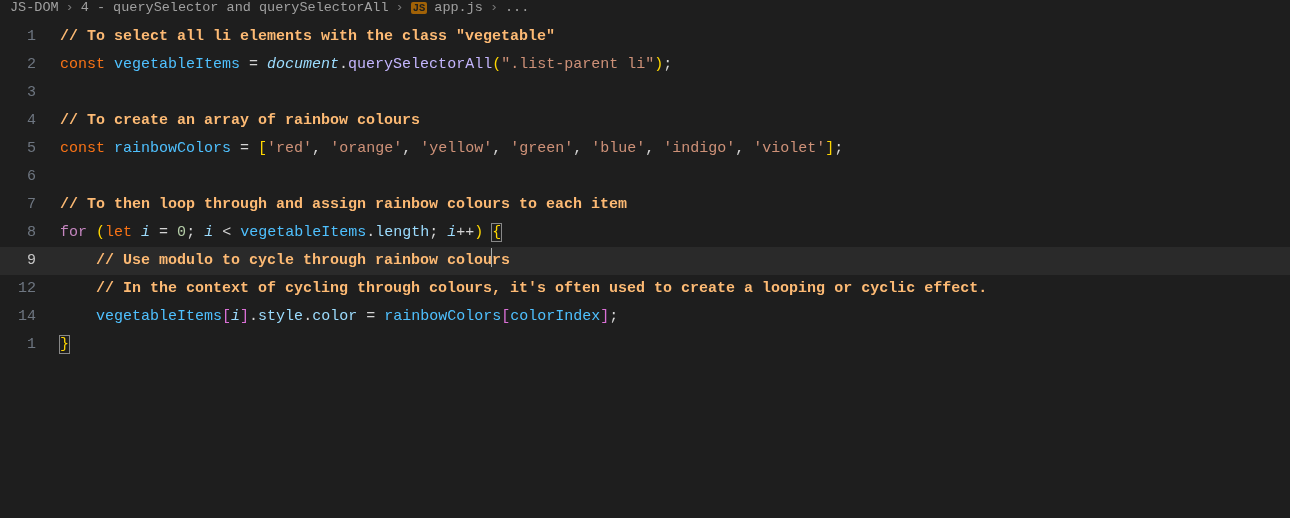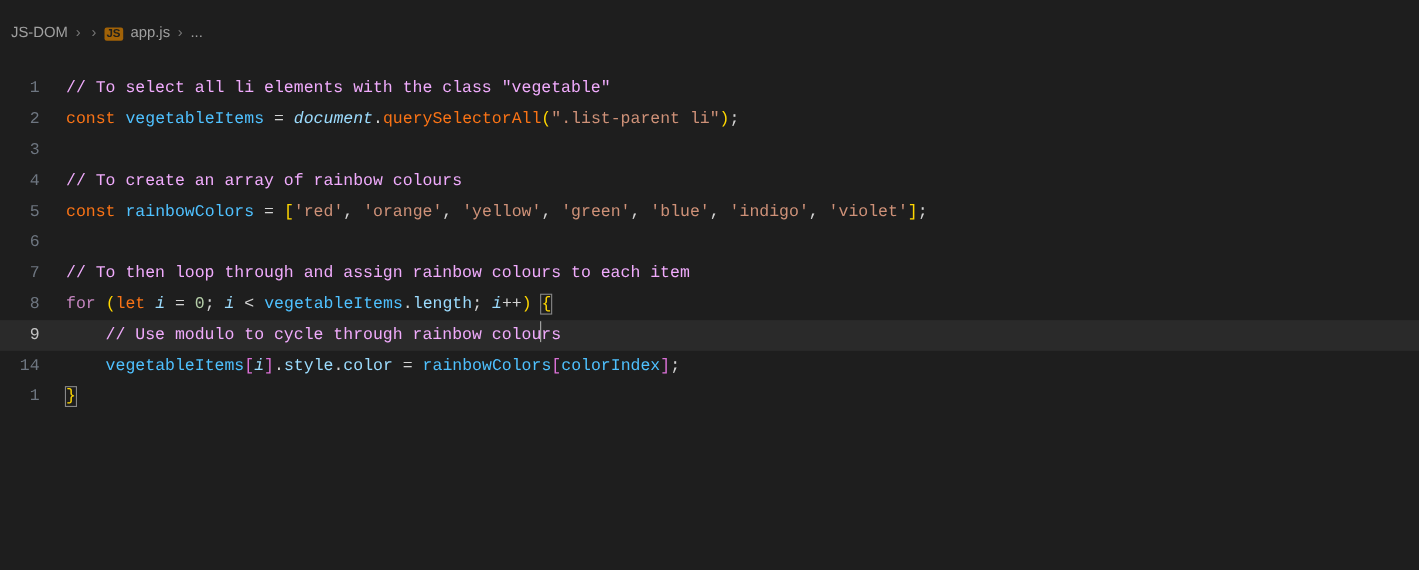--- a/index.html
+++ b/index.html
@@ -7,26 +7,26 @@
     background: #1e1e1e;
     color: #d4d4d4;
     font-family: Consolas, "Courier New", monospace;
     font-size: 15px;
     width: 1290px;
     height: 518px;
     overflow: hidden;
   }
   .breadcrumb {
     display: flex;
-    align-items: flex-end;
+    align-items: center;
     gap: 4px;
-    padding: 22px 10px;
+    padding: 0 10px;
     font-size: 13.5px;
     color: #999;
-    font-family: Liberation Sans, sans-serif;
+    font-family: Liberation Mono, monospace;
   }
   .breadcrumb .sep { color: #777; margin: 0 3px; }
   .breadcrumb .js-badge {
     background: #a16207;
     color: #20201d;
     font-weight: bold;
     font-size: 10.5px;
     padding: 0 2px;
     border-radius: 2px;
     margin-right: 3px;
@@ -50,25 +50,25 @@
     width: 60px;
     text-align: right;
     padding-right: 24px;
     color: #6e7681;
     user-select: none;
     flex-shrink: 0;
   }
   .line.current .gutter { color: #c6c6c6; }
   .code { flex: 1; }
   
-  .c-comment { color: #f0abfc; }
+  .c-comment { color: #fdba74; font-weight: bold; }
   .c-const   { color: #f97316; }
   .c-member  { color: #9cdcfe; font-style: italic; }
   .c-readonly{ color: #4fc1ff; }
-  .c-func    { color: #f97316; }
+  .c-func    { color: #c4b5fd; }
   .c-string  { color: #ce9178; }
   .c-number  { color: #b5cea8; }
   .c-punct   { color: #d4d4d4; }
   .c-op      { color: #d4d4d4; }
   .c-prop    { color: #9cdcfe; }
   .c-purple  { color: #c586c0; }
   .c-bracket0{ color: #ffd700; }
   .c-bracket1{ color: #da70d6; }
   .bracket-box {
     border: 1px solid #888;
@@ -82,20 +82,21 @@
     vertical-align: -3px;
     margin-left: -1px;
   }
 </style>
 </head>
 <body>
 
 <div class="breadcrumb">
   <span class="crumb">JS-DOM</span>
   <span class="sep">›</span>
+  <span class="crumb">4 - querySelector and querySelectorAll</span>
   <span class="sep">›</span>
   <span class="js-badge">JS</span>
   <span class="crumb">app.js</span>
   <span class="sep">›</span>
   <span class="crumb">...</span>
 </div>
 
 <div class="editor">
 
   <div class="line">
@@ -138,20 +139,24 @@
     <div class="code"><span class="c-purple">for</span><span> </span><span class="c-bracket0">(</span><span class="c-const">let</span><span> </span><span class="c-member">i</span><span class="c-op"> = </span><span class="c-number">0</span><span class="c-punct">; </span><span class="c-member">i</span><span class="c-op"> &lt; </span><span class="c-readonly">vegetableItems</span><span class="c-punct">.</span><span class="c-prop">length</span><span class="c-punct">; </span><span class="c-member">i</span><span class="c-op">++</span><span class="c-bracket0">)</span><span> </span><span class="c-bracket0 bracket-box">{</span></div>
   </div>
 
   <div class="line current">
     <div class="gutter">9</div>
     <div class="code"><span class="c-comment">    // Use modulo to cycle through rainbow colou</span><span class="cursor"></span><span class="c-comment">rs</span></div>
   </div>
 
 
 
+  <div class="line">
+    <div class="gutter">12</div>
+    <div class="code"><span class="c-comment">    // In the context of cycling through colours, it's often used to create a looping or cyclic effect.</span></div>
+  </div>
 
 
   <div class="line">
     <div class="gutter">14</div>
     <div class="code"><span>    </span><span class="c-readonly">vegetableItems</span><span class="c-bracket1">[</span><span class="c-member">i</span><span class="c-bracket1">]</span><span class="c-punct">.</span><span class="c-prop">style</span><span class="c-punct">.</span><span class="c-prop">color</span><span class="c-op"> = </span><span class="c-readonly">rainbowColors</span><span class="c-bracket1">[</span><span class="c-readonly">colorIndex</span><span class="c-bracket1">]</span><span class="c-punct">;</span></div>
   </div>
 
   <div class="line">
     <div class="gutter">1</div>
     <div class="code"><span class="c-bracket0 bracket-box">}</span></div>

